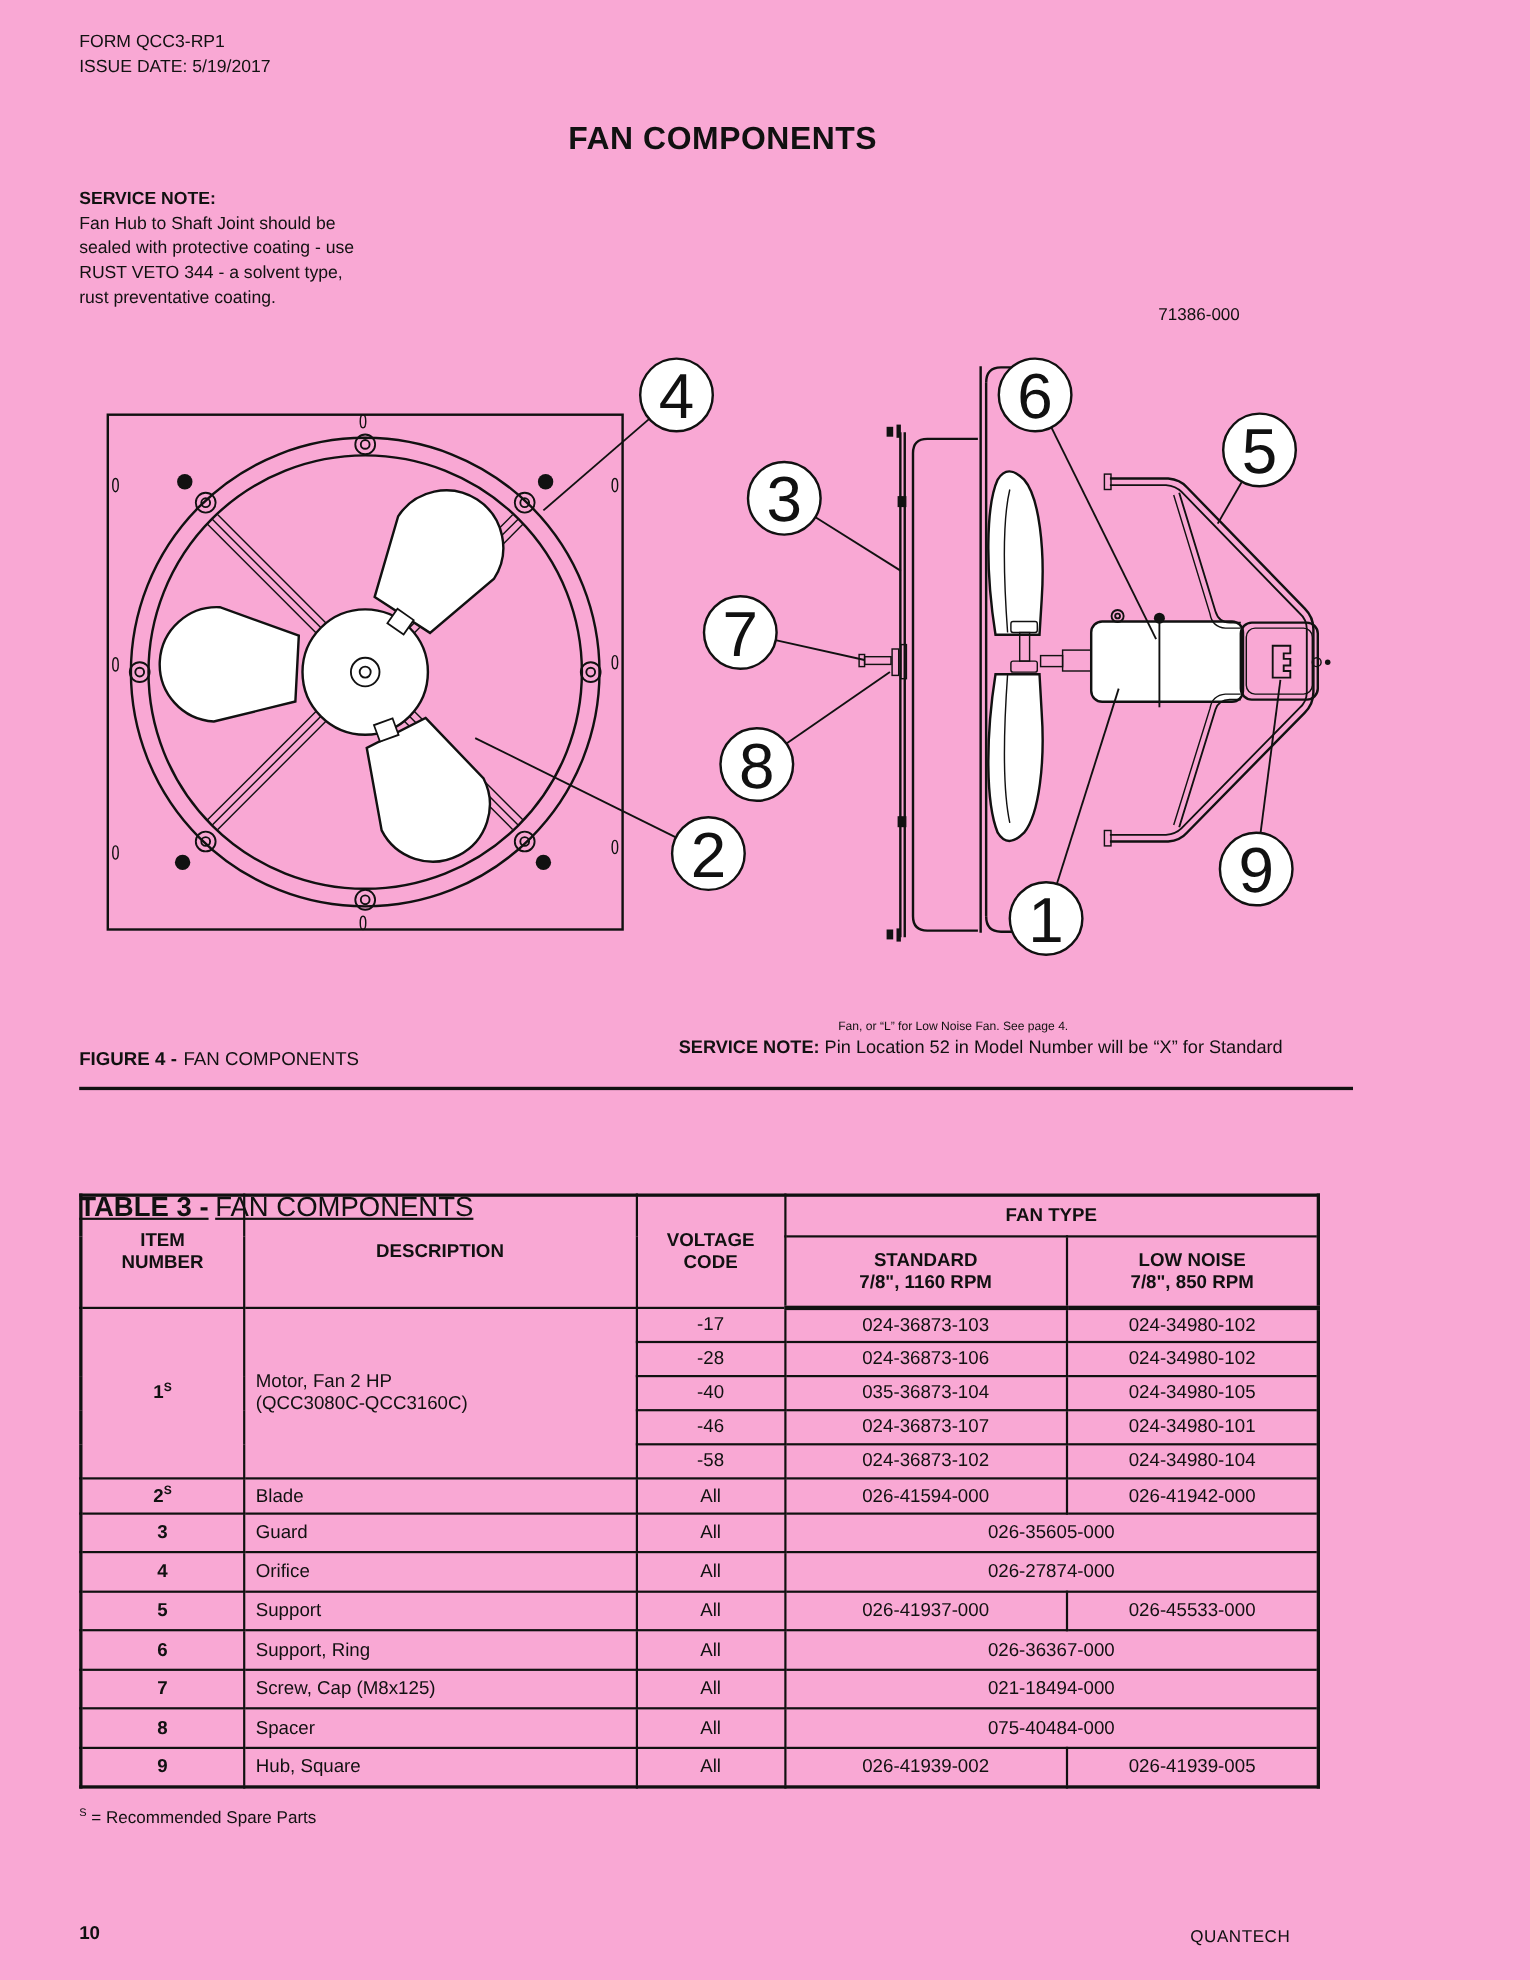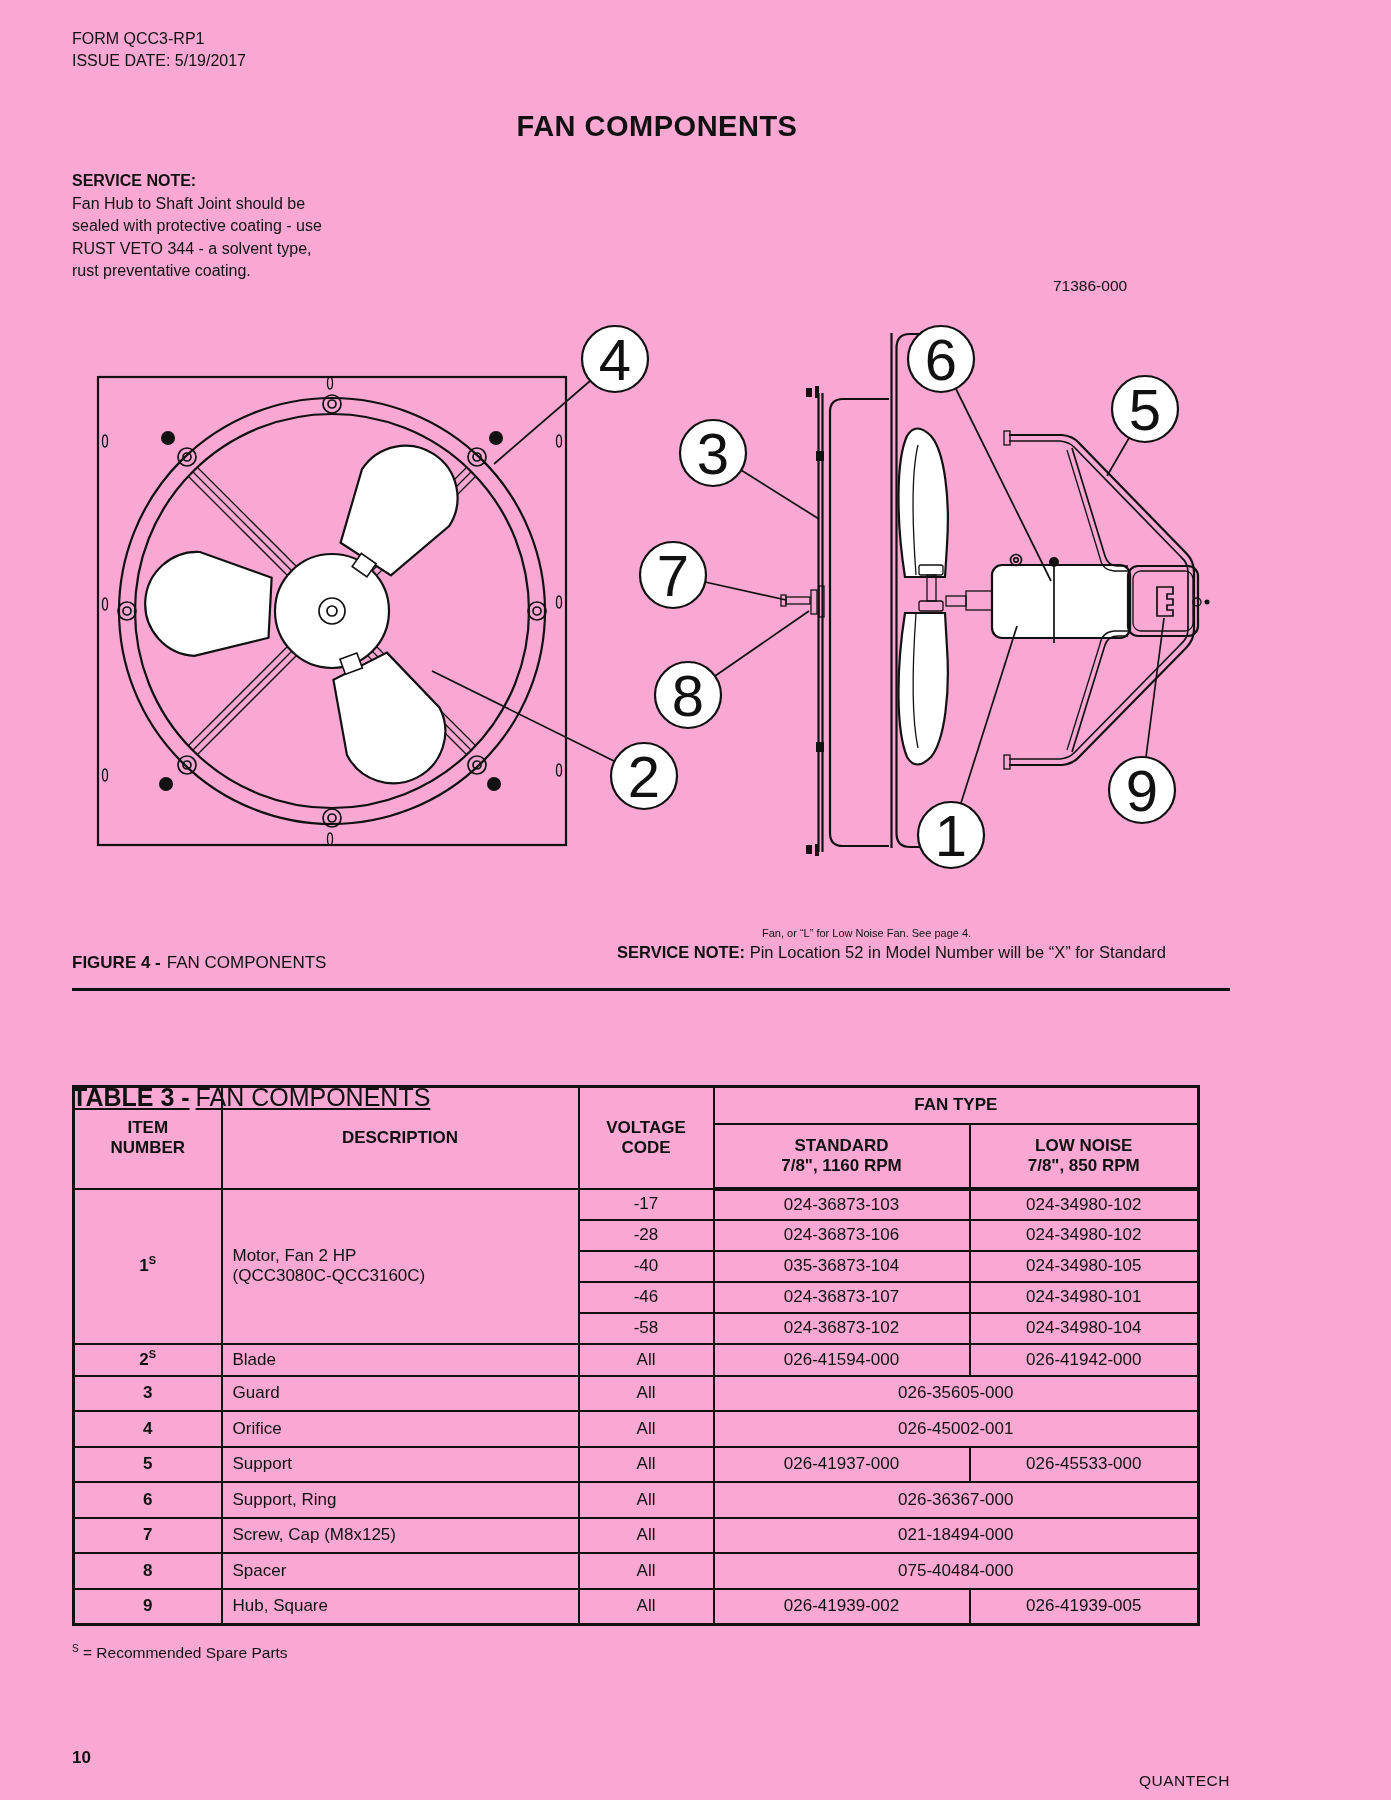--- a/index.html
+++ b/index.html
@@ -24,21 +24,21 @@
   .parts th,.parts td{border:2px solid #111;font-size:17px;padding:0 4px;text-align:center;vertical-align:middle;overflow:hidden;}
   .parts th{font-weight:bold;}
   .parts td.desc{text-align:left;padding-left:10px;}
   .parts tr.sub td{border-top:1px solid #111;}
   .parts tr.hrow2 th{border-bottom:4px solid #111;}
   .parts tr.hrow1 th{border-bottom:2px solid #111;}
   sup.s{font-size:11px;font-weight:bold;vertical-align:super;line-height:0;}
   .footnote{left:72px;top:1643px;font-size:15.5px;}
   .footnote sup{font-size:10px;}
   .page-num{left:72px;top:1748px;font-size:17px;font-weight:bold;}
-  .brand{left:1100px;top:1752px;width:130px;text-align:right;font-size:15.5px;letter-spacing:.5px;margin-top:20px;}
+  .brand{left:1043px;top:1752px;width:130px;text-align:right;font-size:15.5px;letter-spacing:.5px;}
   
   svg.fig{position:absolute;left:0;top:275px;width:1391px;height:612px;}
   svg.fig .ln{stroke:#111;fill:none;stroke-width:2.2;}
   svg.fig .thin{stroke:#111;fill:none;stroke-width:1.3;}
   svg.fig .med{stroke:#111;fill:none;stroke-width:1.7;}
   svg.fig .wht{fill:#fff;stroke:#111;stroke-width:2.2;}
   svg.fig .whtthin{fill:#fff;stroke:#111;stroke-width:1.6;}
   svg.fig .blk{fill:#111;stroke:none;}
   svg.fig text.num{fill:#111;stroke:none;font-size:58px;text-anchor:middle;font-family:"Liberation Sans",sans-serif;}
   svg.fig text.lbl{fill:#111;stroke:none;font-size:15.5px;text-anchor:start;font-family:"Liberation Sans",sans-serif;}
@@ -363,21 +363,21 @@
         <td class="b">3</td>
         <td class="desc">Guard</td>
         <td>All</td>
         <td colspan="2">026-35605-000</td>
       </tr>
 
       <tr style="height:35.5px">
         <td class="b">4</td>
         <td class="desc">Orifice</td>
         <td>All</td>
-        <td colspan="2">026-45002-001</td>
+        <td colspan="2">026-27874-000</td>
       </tr>
 
       <tr style="height:35.5px">
         <td class="b">5</td>
         <td class="desc">Support</td>
         <td>All</td>
         <td>026-41937-000</td>
         <td>026-45533-000</td>
       </tr>
 

